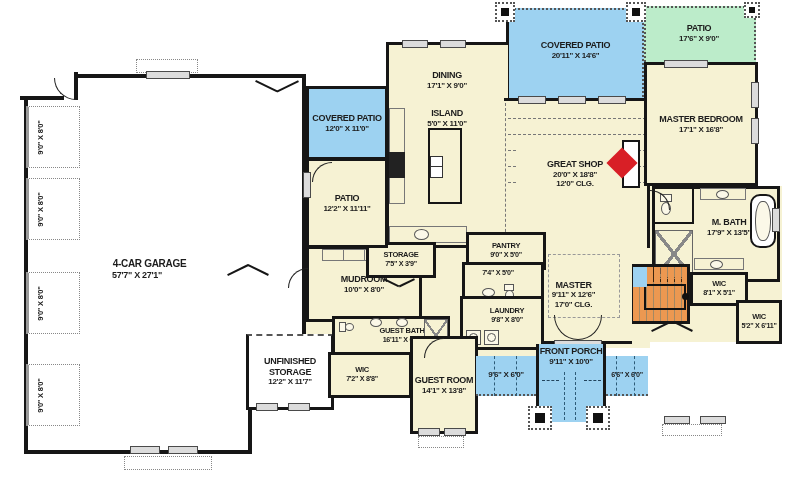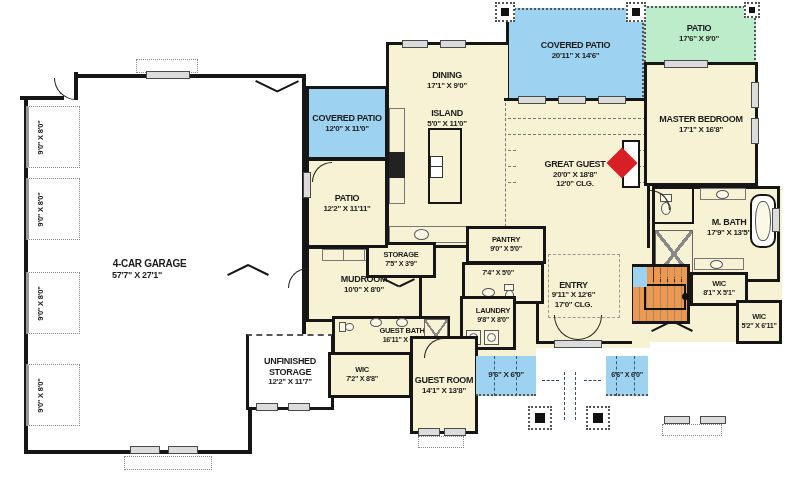--- a/index.html
+++ b/index.html
@@ -157,21 +157,21 @@
   <div class="win" style="left:440px;top:40px;width:26px;height:8px;"></div>
 
   <div class="room" style="left:504px;top:98px;width:146px;height:150px;border-left:none;border-bottom:none;"></div>
   <div class="dashv" style="left:505px;top:103px;height:144px;"></div>
   <div class="dashh" style="left:508px;top:118px;width:138px;"></div>
   <div class="dashh" style="left:508px;top:134px;width:138px;"></div>
   <div class="dashh" style="left:508px;top:150px;width:138px;"></div>
   <div class="dashh" style="left:508px;top:166px;width:138px;"></div>
   <div class="dashh" style="left:508px;top:182px;width:138px;"></div>
   <div class="lbl" style="left:516px;top:150px;width:118px;height:48px;background:var(--cream);">
-    <span class="rn">GREAT GUEST</span>
+    <span class="rn">GREAT SHOP</span>
     <span class="rd">20'0" X 18'8"</span>
     <span class="rd">12'0" CLG.</span>
   </div>
   <div class="win" style="left:518px;top:96px;width:28px;height:8px;"></div>
   <div class="win" style="left:558px;top:96px;width:28px;height:8px;"></div>
   <div class="win" style="left:598px;top:96px;width:28px;height:8px;"></div>
 
   <div class="abs" style="left:622px;top:140px;width:18px;height:48px;background:#fff;border:2px solid var(--wall);"></div>
   <div class="abs" style="left:611px;top:152px;width:22px;height:22px;background:var(--red);transform:rotate(45deg);"></div>
 
@@ -221,42 +221,42 @@
   <div class="abs" style="left:630px;top:264px;width:60px;height:60px;border:3px solid var(--wall);
        background:repeating-linear-gradient(90deg, var(--orange) 0 6px, rgba(95,50,8,0.55) 6px 7px);"></div>
   <div class="abs" style="left:644px;top:284px;width:42px;height:26px;border:2px solid #111;"></div>
   <div class="abs" style="left:682px;top:293px;width:7px;height:7px;background:#111;border-radius:50%;"></div>
   <div class="abs" style="left:633px;top:267px;width:14px;height:20px;background:var(--blue);"></div>
   <div class="lbl sm" style="left:610px;top:304px;width:22px;height:10px;">
     <span class="rn">DN</span>
   </div>
 
   <div class="room" style="left:536px;top:248px;width:96px;height:96px;border-top:none;border-right:none;padding-right:24px;">
-    <span class="rn">ENTRY</span>
+    <span class="rn">MASTER</span>
     <span class="rd">9'11" X 12'6"</span>
     <span class="rd">17'0" CLG.</span>
   </div>
   <div class="abs" style="left:548px;top:254px;width:72px;height:64px;border:1px dashed #999;"></div>
   <div class="win" style="left:554px;top:340px;width:48px;height:8px;"></div>
   <div class="arc" style="left:554px;top:315px;width:24px;height:25px;border-left:1.5px solid #222;border-bottom:1.5px solid #222;border-radius:0 0 0 100%;"></div>
   <div class="arc" style="left:578px;top:315px;width:24px;height:25px;border-right:1.5px solid #222;border-bottom:1.5px solid #222;border-radius:0 0 100% 0;"></div>
 
-  <div class="room sm" style="left:466px;top:226px;width:80px;height:38px;text-align:right;">
+  <div class="room sm" style="left:466px;top:232px;width:80px;height:38px;text-align:right;">
     <span class="rn">PANTRY</span>
     <span class="rd">9'0" X 5'0"</span>
   </div>
 
   <div class="room sm" style="left:462px;top:262px;width:82px;height:42px;justify-content:flex-start;padding-top:4px;padding-right:10px;">
     <span class="rd">7'4" X 5'0"</span>
   </div>
   <div class="sink" style="left:482px;top:288px;width:13px;height:9px;"></div>
   <div class="fixt" style="left:504px;top:284px;width:10px;height:7px;"></div>
   <div class="sink" style="left:505px;top:290px;width:9px;height:11px;"></div>
 
-  <div class="room sm" style="left:460px;top:296px;width:56px;height:54px;padding-left:10px;padding-bottom:14px;">
+  <div class="room sm" style="left:460px;top:296px;width:84px;height:54px;padding-left:10px;padding-bottom:14px;">
     <span class="rn">LAUNDRY</span>
     <span class="rd">9'8" X 8'0"</span>
   </div>
   <div class="fixt" style="left:466px;top:330px;width:15px;height:15px;"></div>
   <div class="sink" style="left:469px;top:333px;width:9px;height:9px;"></div>
   <div class="fixt" style="left:484px;top:330px;width:15px;height:15px;"></div>
   <div class="sink" style="left:487px;top:333px;width:9px;height:9px;"></div>
 
   <div class="room" style="left:306px;top:246px;width:116px;height:76px;">
     <span class="rn">MUDROOM</span>
@@ -299,20 +299,24 @@
 
   <div class="room" style="left:410px;top:336px;width:68px;height:98px;overflow:visible;">
     <span class="rn">GUEST ROOM</span>
     <span class="rd">14'1" X 13'8"</span>
   </div>
   <div class="arc" style="left:424px;top:338px;width:20px;height:20px;border-left:1.5px solid #222;border-top:1.5px solid #222;border-radius:100% 0 0 0;"></div>
   <div class="win" style="left:418px;top:428px;width:22px;height:8px;"></div>
   <div class="win" style="left:444px;top:428px;width:22px;height:8px;"></div>
   <div class="dot" style="left:418px;top:436px;width:46px;height:12px;"></div>
 
+  <div class="room blue" style="left:536px;top:344px;width:70px;height:78px;border-top:none;border-bottom:none;justify-content:flex-start;padding-top:2px;">
+    <span class="rn">FRONT PORCH</span>
+    <span class="rd">9'11" X 10'0"</span>
+  </div>
   <div class="abs" style="left:564px;top:372px;width:12px;height:48px;border-left:1px dashed #2d5b77;border-right:1px dashed #2d5b77;"></div>
   <div class="dashh" style="left:542px;top:380px;width:17px;border-color:#22445c;"></div>
   <div class="dashh" style="left:584px;top:380px;width:17px;border-color:#22445c;"></div>
 
   <div class="room blue sm" style="left:476px;top:356px;width:60px;height:40px;border:none;border-bottom:2px dotted #555;">
     <span class="rd" style="font-size:8px;">9'6" X 6'0"</span>
   </div>
   <div class="room blue sm" style="left:606px;top:356px;width:42px;height:40px;border:none;border-bottom:2px dotted #555;">
     <span class="rd" style="font-size:7.2px;">6'6" X 6'0"</span>
   </div>

